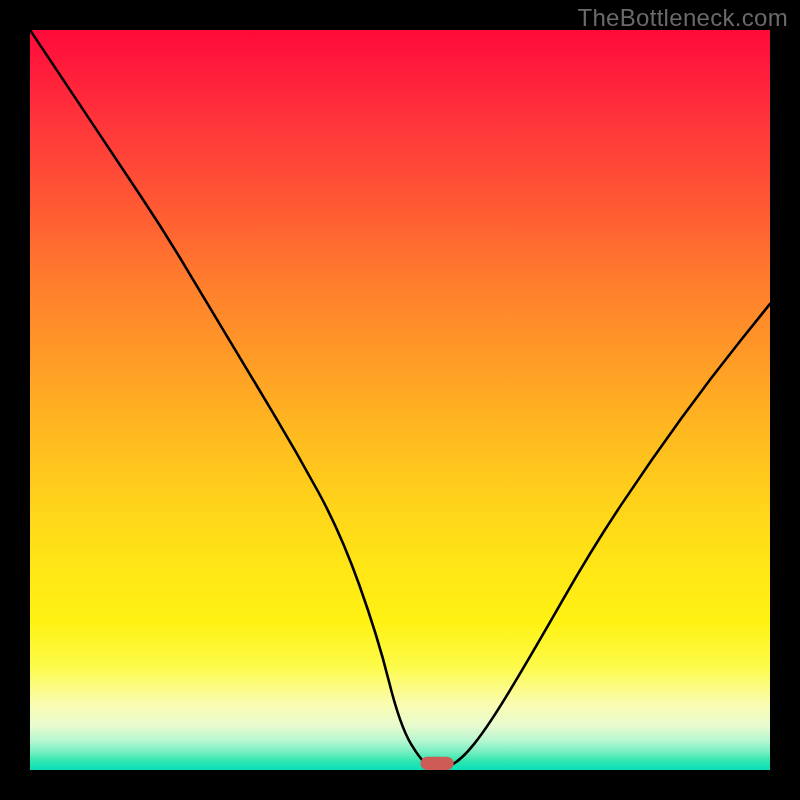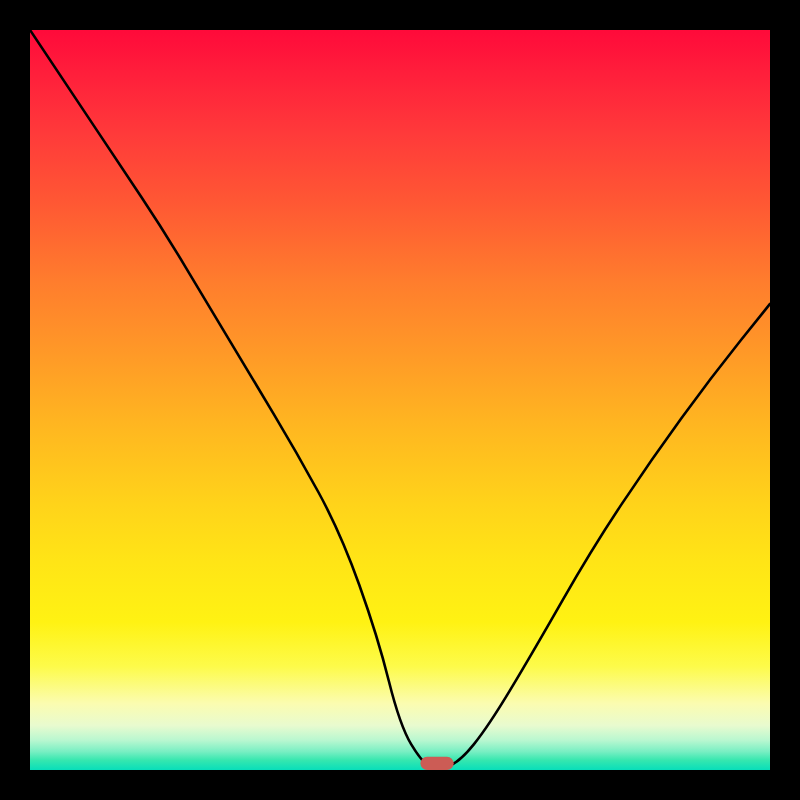--- a/index.html
+++ b/index.html
@@ -75,20 +75,21 @@
   }
   .marker {
     fill: #cc5c55;
     stroke: none;
   }
 </style>
 </head>
 <body>
 
 <div class="frame">
+  <div class="watermark">TheBottleneck.com</div>
 
   <div class="plot-area">
     <div class="gradient"></div>
 
     <svg class="curve" viewBox="0 0 740 740" preserveAspectRatio="none">
       <path d="M 0.0 0.0 Q 44.4 66.6 66.6 99.9 Q 88.8 133.2 111.0 166.5 Q 133.2 199.8 155.4 236.8 Q 177.6 273.8 199.8 310.8 Q 222.0 347.8 244.2 384.8 Q 266.4 421.8 288.6 462.5 Q 310.8 503.2 329.3 555.0 Q 347.8 606.8 358.9 651.2 Q 370.0 695.6 381.1 714.1 Q 392.2 732.6 399.6 736.3 Q 407.0 740.0 418.1 736.3 Q 429.2 732.6 444.0 714.1 Q 458.8 695.6 481.0 658.6 Q 503.2 621.6 532.8 569.8 Q 562.4 518.0 592.0 473.6 Q 621.6 429.2 651.2 388.5 Q 680.8 347.8 710.4 310.8 T 740.0 273.8"></path>
       <rect class="marker" y="726.7" width="33.3" height="13.3" rx="6.7" ry="6.7" x="390.4"></rect>
     </svg>
   </div>
 </div>

